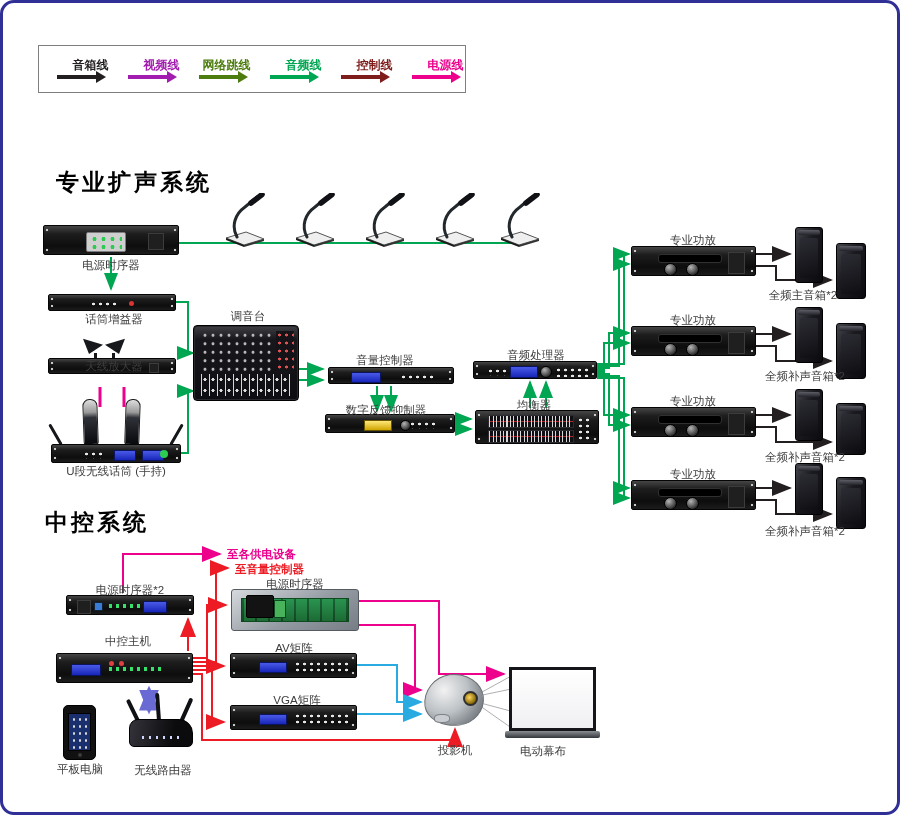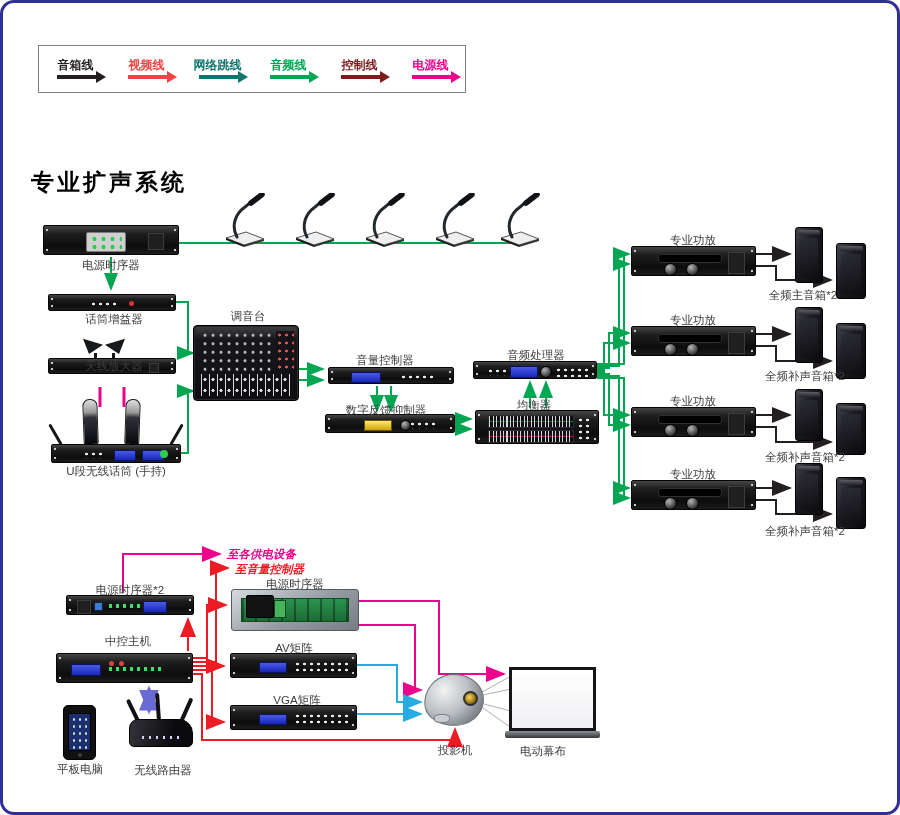--- a/index.html
+++ b/index.html
@@ -3,27 +3,27 @@
 <meta charset="utf-8">
 <style>
   html,body{margin:0;padding:0;background:#fff;}
   .canvas{position:relative;width:900px;height:815px;background:#fff;border:3px solid #2f2f96;
     border-radius:14px;box-sizing:border-box;overflow:hidden;
     font-family:"Liberation Sans","DejaVu Sans",sans-serif;}
   .wires{position:absolute;left:0;top:0;z-index:1;}
   .wires polyline,.wires line{fill:none;}
   .dev{position:absolute;z-index:2;box-sizing:border-box;}
   .lbl{position:absolute;z-index:3;font-size:11.5px;color:#3d3d3d;white-space:nowrap;transform:translateX(-50%);}
-  .lbl.left{transform:none;font-style:italic;}
+  .lbl.left{transform:none;}
   .title{position:absolute;z-index:3;font-size:23px;font-weight:bold;color:#000;letter-spacing:3px;white-space:nowrap;}
   .ann{font-weight:bold;}
   
   .legend{position:absolute;left:35px;top:42px;width:426px;height:46px;border:1.5px solid #7f7f7f;
     display:flex;align-items:center;justify-content:space-around;z-index:3;background:#fff;}
-  .lg-item{display:flex;flex-direction:column;align-items:center;}
+  .lg-item{display:flex;flex-direction:column;align-items:flex-end;}
   .lg-label{font-size:12px;font-weight:bold;line-height:12px;margin-left:2px;}
   .lg-arrow{position:relative;width:40px;height:4px;background:currentColor;margin:4px 12px 0 16px;}
   .lg-arrow::after{content:"";position:absolute;right:-9px;top:-4px;border-left:10px solid currentColor;
     border-top:6px solid transparent;border-bottom:6px solid transparent;}
   
   .rack{background:linear-gradient(180deg,#454545 0%,#1d1d1d 28%,#0d0d0d 72%,#1c1c1c 100%);
     border:1px solid #050505;border-radius:2px;}
   .rack::before,.rack::after{content:"";position:absolute;top:0;bottom:0;width:6px;
     background-image:radial-gradient(circle at 3px 4px,#c8c8c8 1px,transparent 1.6px),
       radial-gradient(circle at 3px calc(100% - 4px),#c8c8c8 1px,transparent 1.6px);
@@ -205,43 +205,44 @@
     <g stroke="#6a6ad4" stroke-width="2.5">
       <polyline points="146,685 146,709" marker-start="url(#aps)" marker-end="url(#ap)"></polyline>
     </g>
   </svg>
 
   <div class="legend">
     <div class="lg-item" style="color:#231f20">
       <span class="lg-label">音箱线</span>
       <span class="lg-arrow"></span>
     </div>
-    <div class="lg-item" style="color:#ef4444">
+    <div class="lg-item" style="color:#a21caf">
       <span class="lg-label">视频线</span>
       <span class="lg-arrow"></span>
     </div>
-    <div class="lg-item" style="color:#0f766e">
+    <div class="lg-item" style="color:#4d7c0f">
       <span class="lg-label">网络跳线</span>
       <span class="lg-arrow"></span>
     </div>
     <div class="lg-item" style="color:#00a651">
       <span class="lg-label">音频线</span>
       <span class="lg-arrow"></span>
     </div>
     <div class="lg-item" style="color:#7f1d1d">
       <span class="lg-label">控制线</span>
       <span class="lg-arrow"></span>
     </div>
     <div class="lg-item" style="color:#ec008c">
       <span class="lg-label">电源线</span>
       <span class="lg-arrow"></span>
     </div>
   </div>
 
-  <div class="title" style="left:28px;top:164px">专业扩声系统</div>
+  <div class="title" style="left:53px;top:164px">专业扩声系统</div>
+  <div class="title" style="left:42px;top:504px">中控系统</div>
 
   <div class="dev rack" style="left:40px;top:222px;width:136px;height:30px">
     <span class="w p-gray" style="left:42px;top:6px;width:38px;height:18px"></span>
     <span class="w g-dots" style="left:44px;top:7px;width:34px;height:16px"></span>
     <span class="w btn-blk" style="right:14px;top:7px;width:14px;height:15px"></span>
   </div>
   <div class="lbl" style="left:108px;top:255px">电源时序器</div>
 
   <svg class="mic" style="left:220px;top:190px" width="44" height="54">
       <use href="#gmic"></use>

